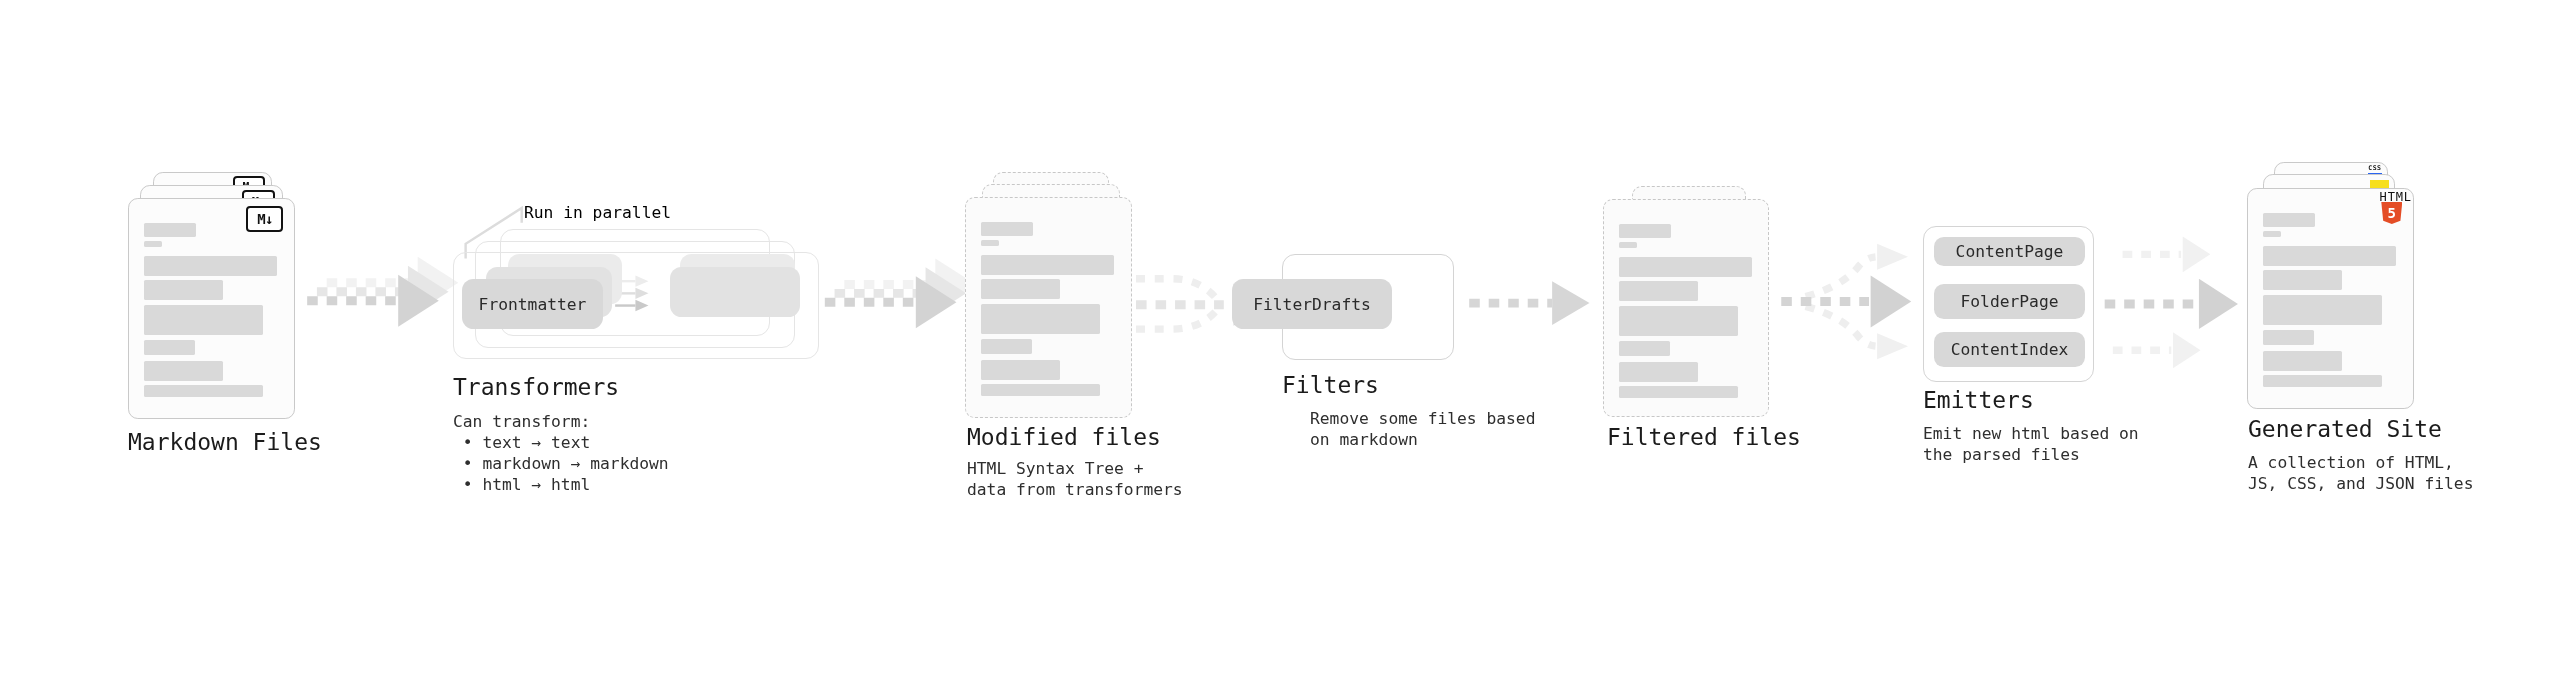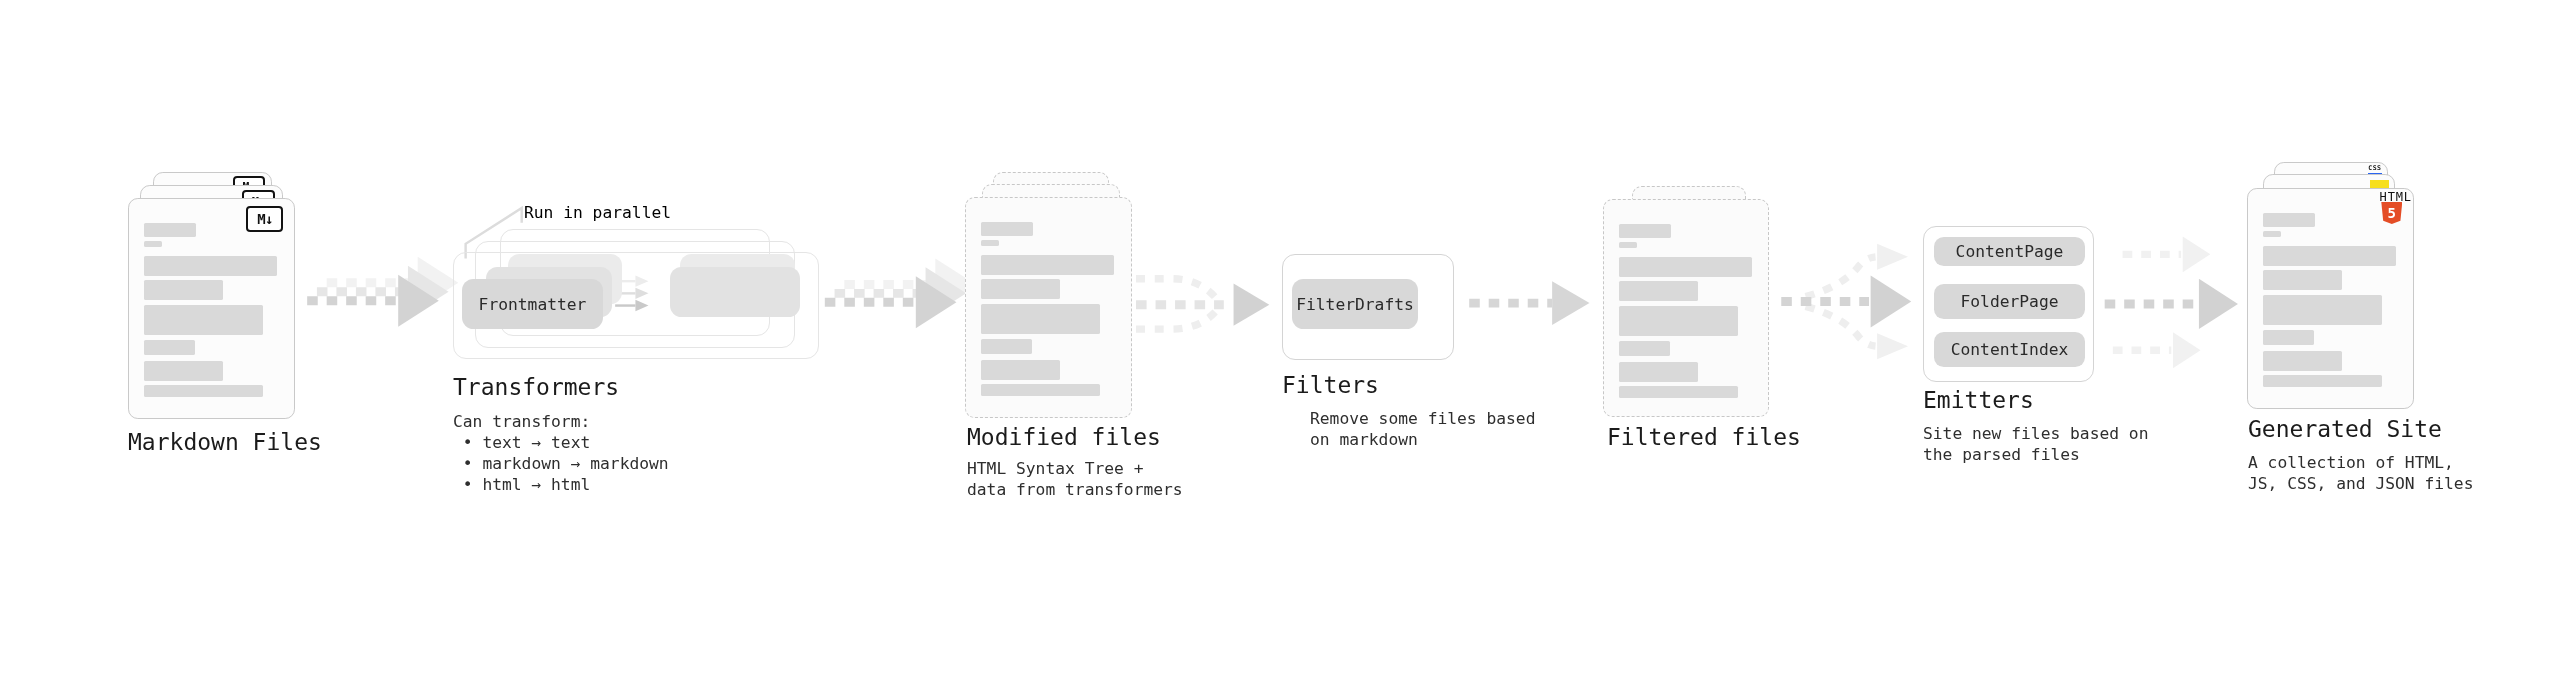--- a/index.html
+++ b/index.html
@@ -172,21 +172,21 @@
     <div class="bar b7"></div>
     <div class="bar b8"></div>
   </div>
   <div class="h" style="left:967px;top:424px;">Modified files</div>
   <div class="cap" style="left:967px;top:458px;">
     <span>HTML Syntax Tree +</span>
     <span>data from transformers</span>
   </div>
 
   <div class="obox" style="left:1282px;top:254px;width:172px;height:106px;"></div>
-  <div class="pill" style="left:1292px;top:279px;width:126px;height:50px;">
+  <div class="pill" style="left:1232px;top:279px;width:160px;height:50px;">
       <span>FilterDrafts</span>
     </div>
   <div class="h" style="left:1282px;top:372px;">Filters</div>
   <div class="cap" style="left:1310px;top:408px;">
     <span>Remove some files based</span>
     <span>on markdown</span>
   </div>
 
   <div class="card dashed" style="left:1632px;top:186px;width:114px;height:130px;"></div>
   <div class="card dashed" style="left:1603px;top:199px;width:166px;height:218px;">
@@ -206,21 +206,21 @@
       <span>ContentPage</span>
     </div>
   <div class="pill" style="left:1934px;top:284px;width:151px;height:35px;border-radius:9.8px;">
       <span>FolderPage</span>
     </div>
   <div class="pill" style="left:1934px;top:332px;width:151px;height:35px;border-radius:9.8px;">
       <span>ContentIndex</span>
     </div>
   <div class="h" style="left:1923px;top:387px;">Emitters</div>
   <div class="cap" style="left:1923px;top:423px;">
-    <span>Site new files based on</span>
+    <span>Emit new html based on</span>
     <span>the parsed files</span>
   </div>
 
   <div class="card" style="left:2274px;top:162px;width:114px;height:130px;">
     <div class="cssbadge" style="right:4.9px;top:2.4px;">
       <div class="cssword">CSS</div>
       <div class="cssbar"></div>
     </div>
   </div>
   <div class="card" style="left:2263px;top:174px;width:132px;height:146px;">

